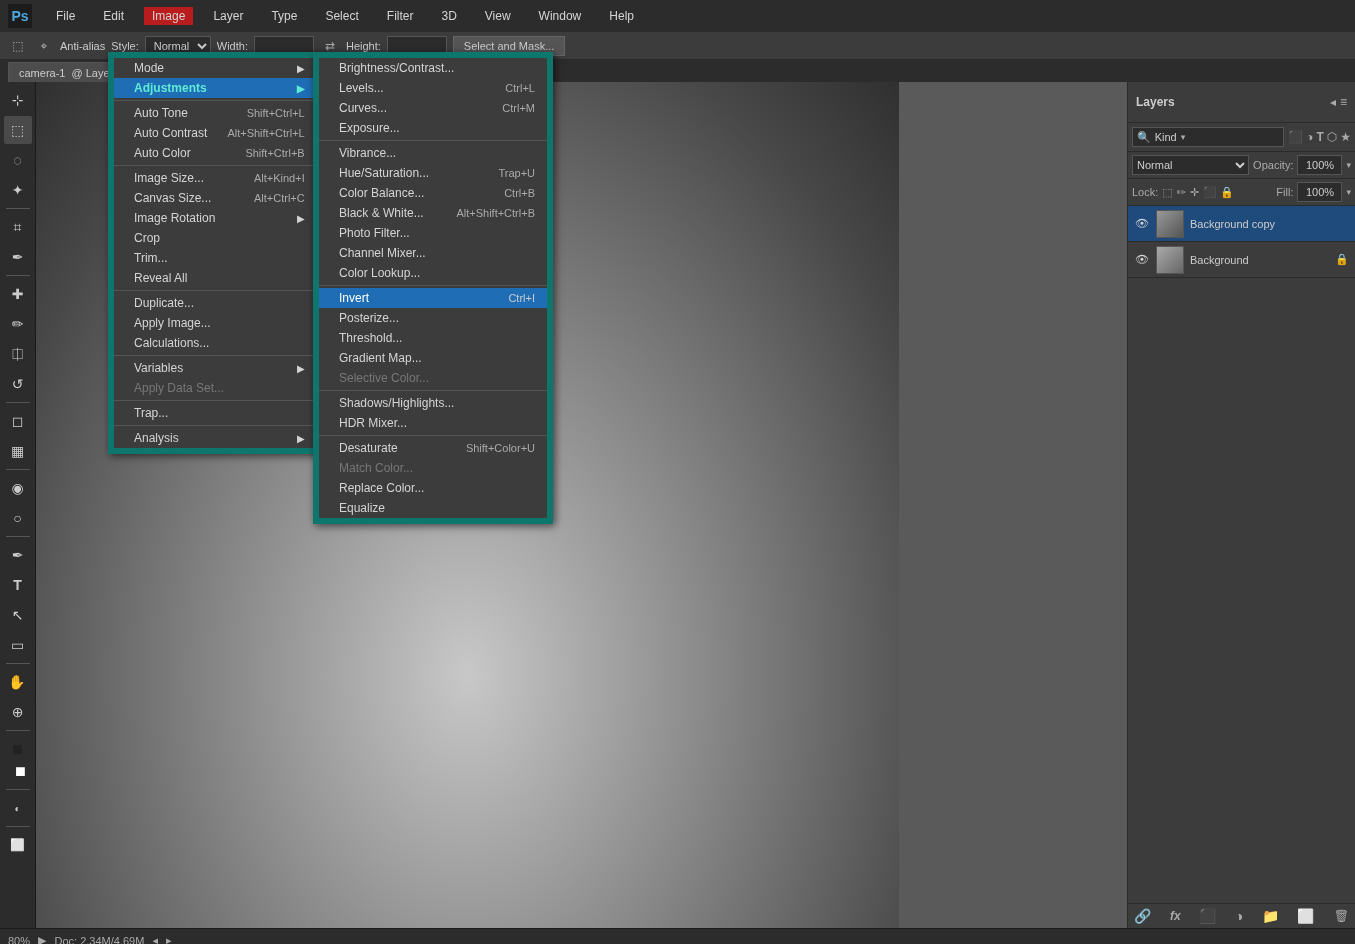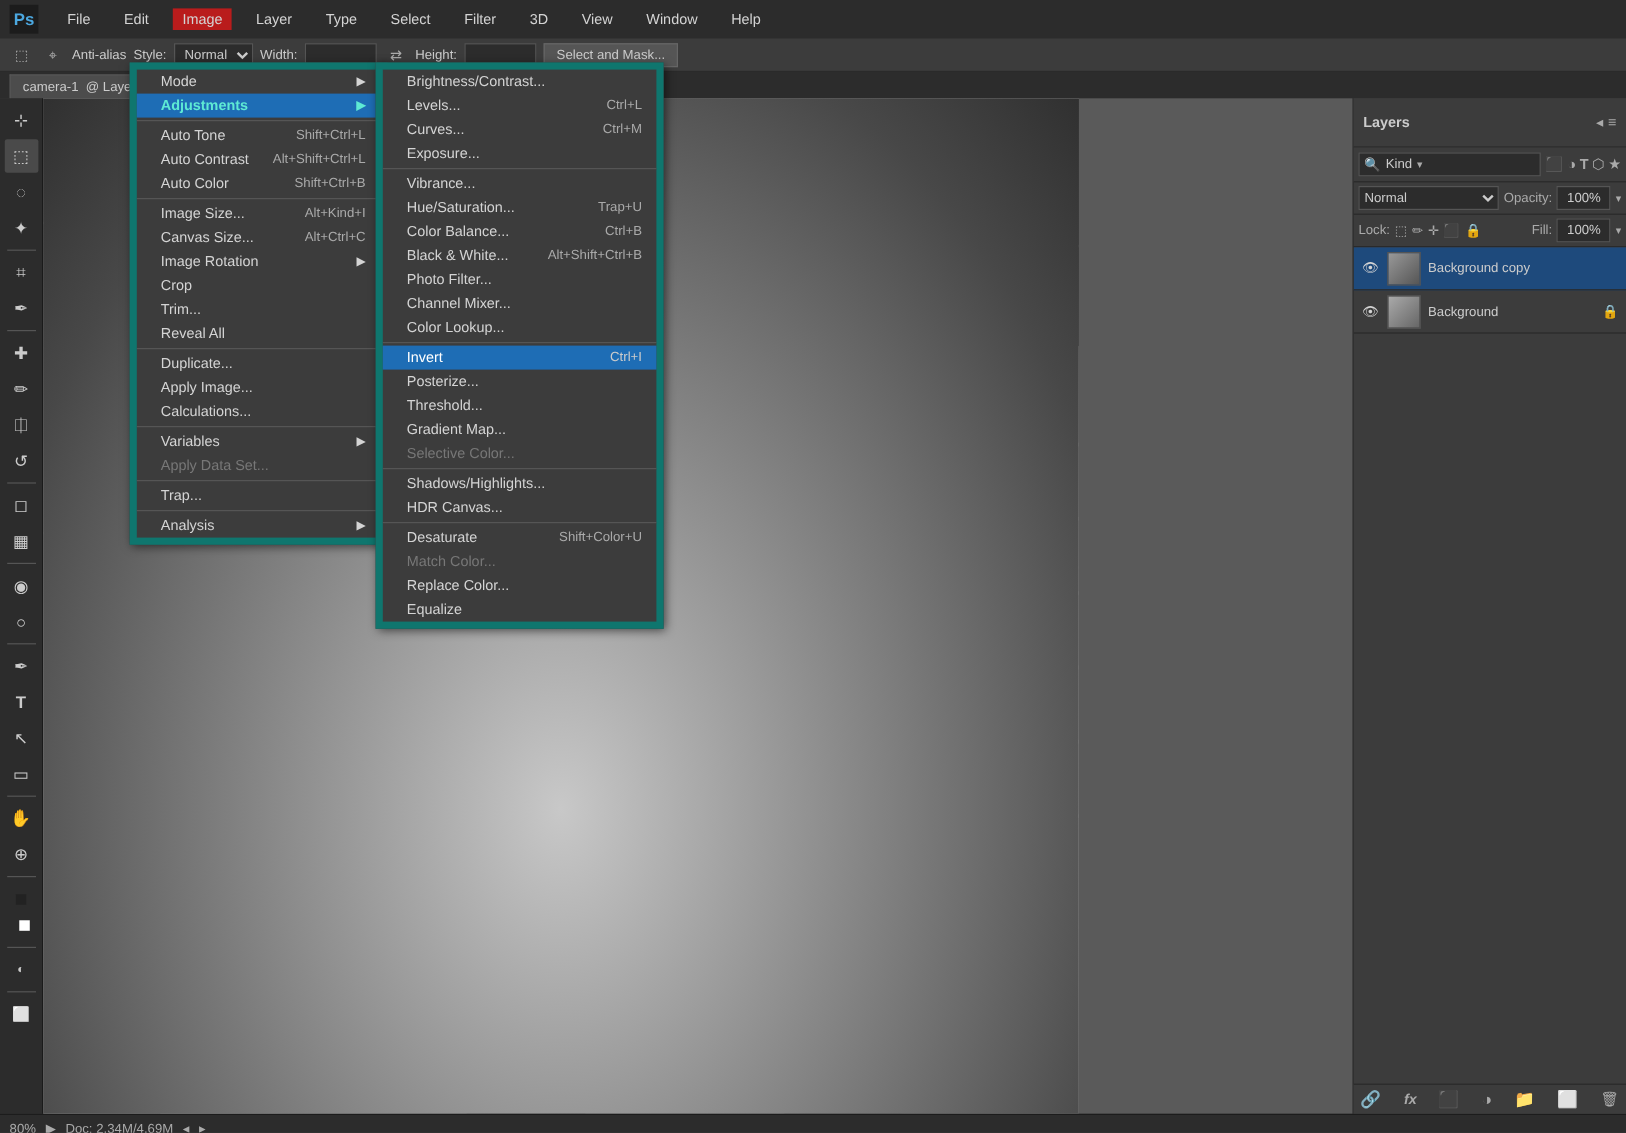--- a/index.html
+++ b/index.html
@@ -783,21 +783,21 @@
     <span>Gradient Map...</span>
   </div>
   <div class="menu-row disabled">
     <span>Selective Color...</span>
   </div>
   <div class="menu-separator"></div>
   <div class="menu-row">
     <span>Shadows/Highlights...</span>
   </div>
   <div class="menu-row">
-    <span>HDR Canvas...</span>
+    <span>HDR Mixer...</span>
   </div>
   <div class="menu-separator"></div>
   <div class="menu-row">
     <span>Desaturate</span>
     <span class="shortcut">Shift+Color+U</span>
   </div>
   <div class="menu-row disabled">
     <span>Match Color...</span>
   </div>
   <div class="menu-row">

